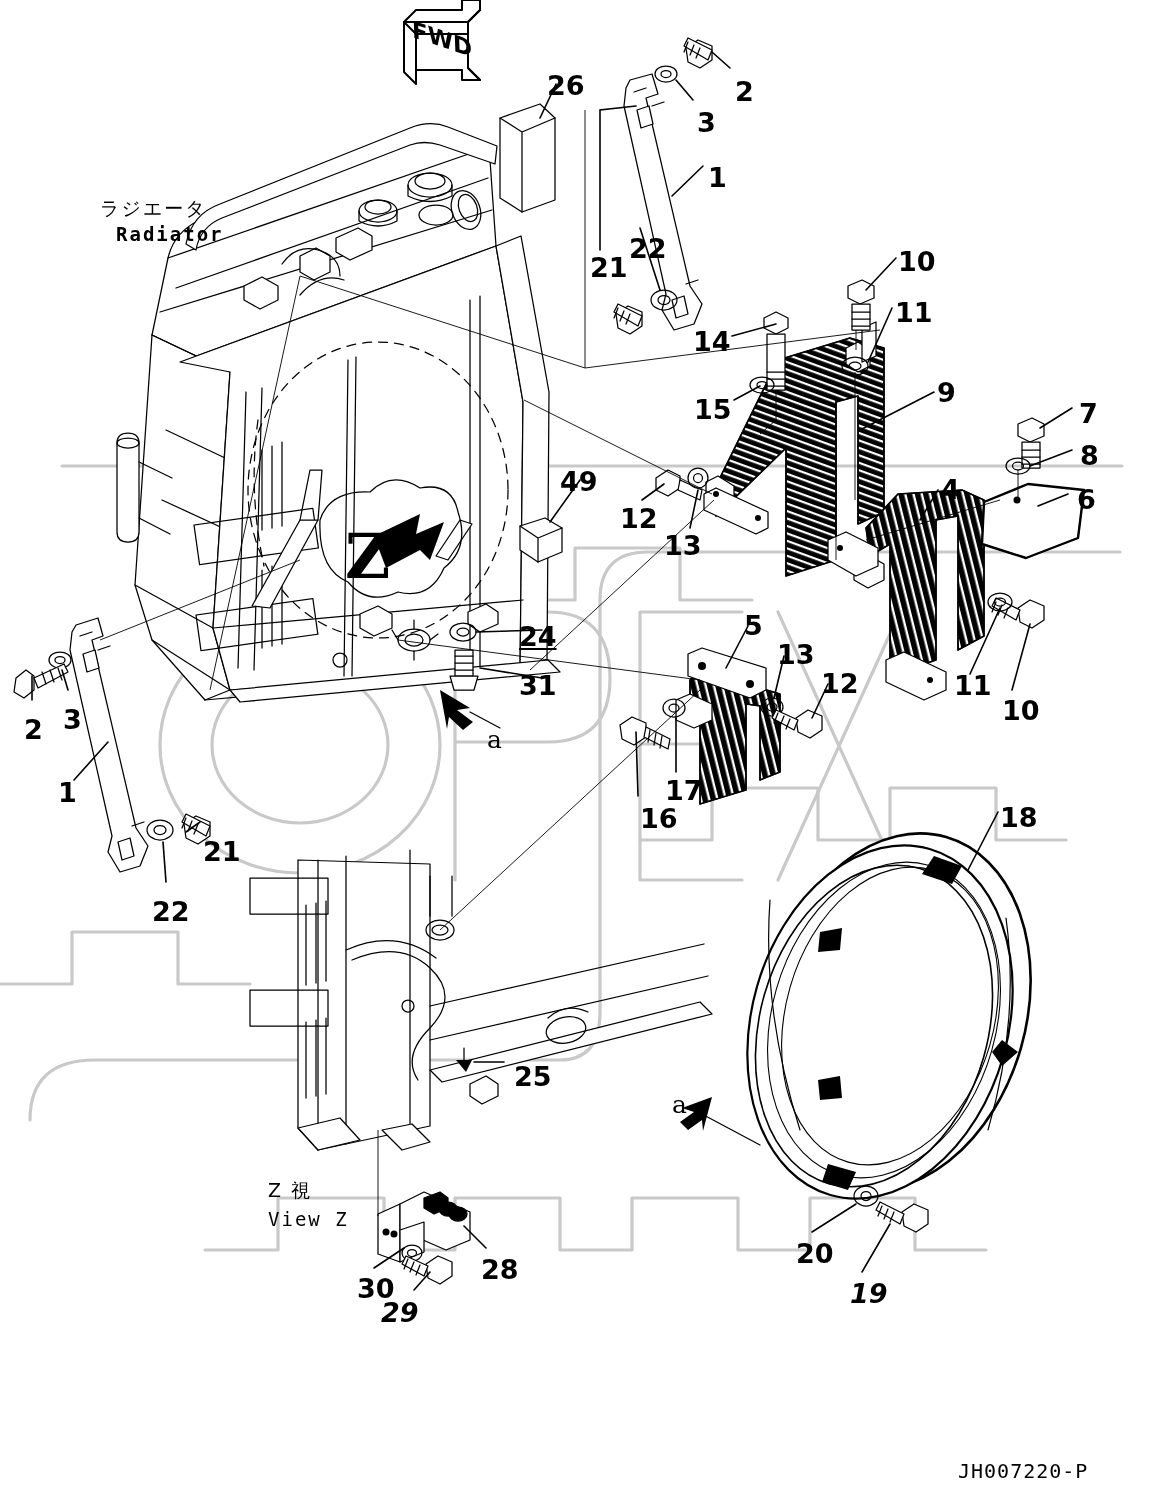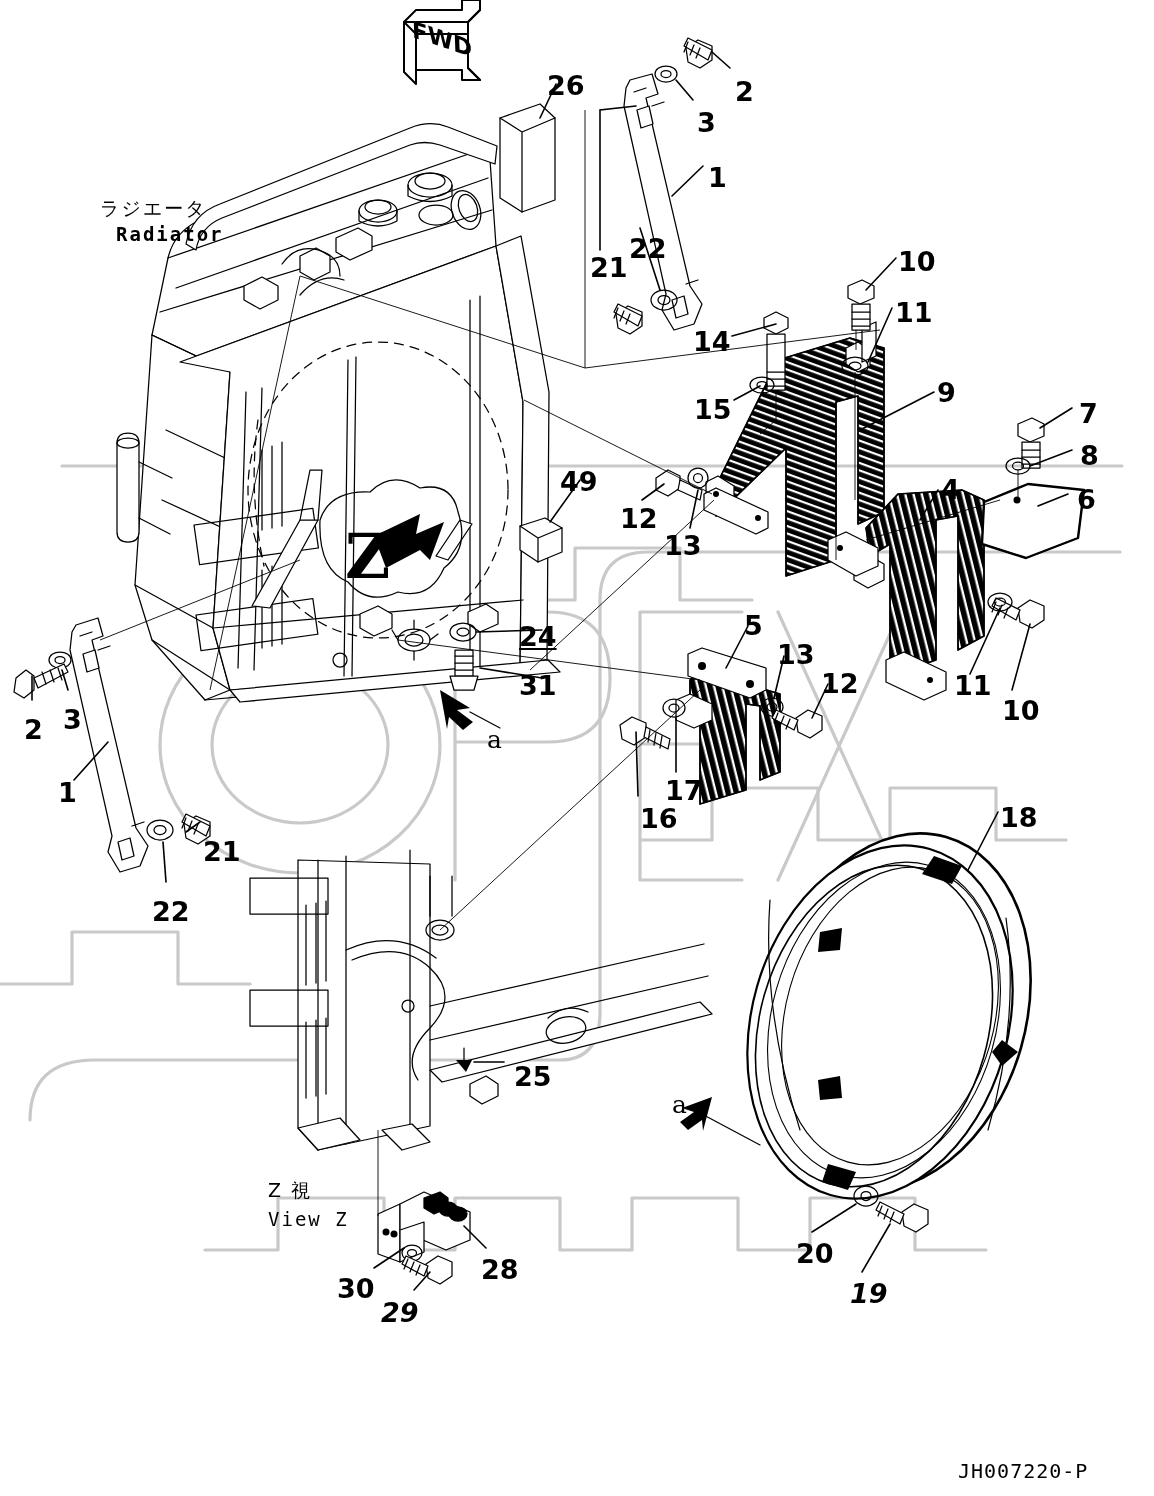--- a/index.html
+++ b/index.html
@@ -531,16 +531,16 @@
       <div class="cal" style="left: 777px; top: 641px;">13</div>
       <div class="cal" style="left: 821px; top: 670px;">12</div>
       <div class="cal" style="left: 665px; top: 777px;">17</div>
       <div class="cal" style="left: 620px; top: 805px; margin-left: 20px;">16</div>
       <div class="cal" style="left: 1000px; top: 796px; margin-top: 8px;">18</div>
       <div class="cal" style="left: 796px; top: 1240px;">20</div>
       <div class="cal" style="left: 850px; top: 1280px; font-style: italic;">19</div>
       <div class="cal" style="left: 514px; top: 1063px;">25</div>
       <div class="cal" style="left: 481px; top: 1256px;">28</div>
       <div class="cal" style="left: 381px; top: 1299px; font-style: italic;">29</div>
-      <div class="cal" style="left: 337px; top: 1275px;">30</div>
+      <div class="cal" style="left: 357px; top: 1275px;">30</div>
     </div>
 
 </div>
 
 </body></html>

